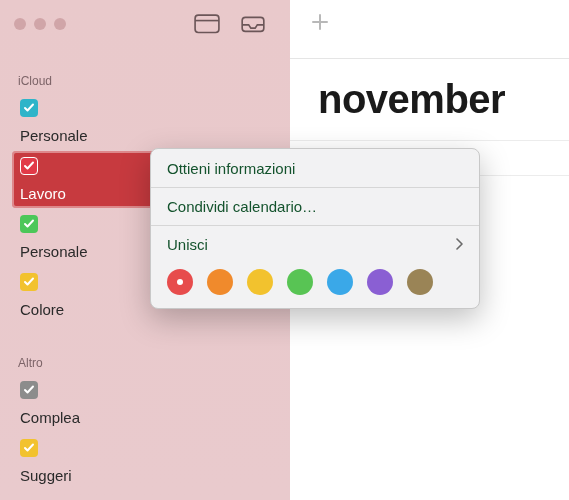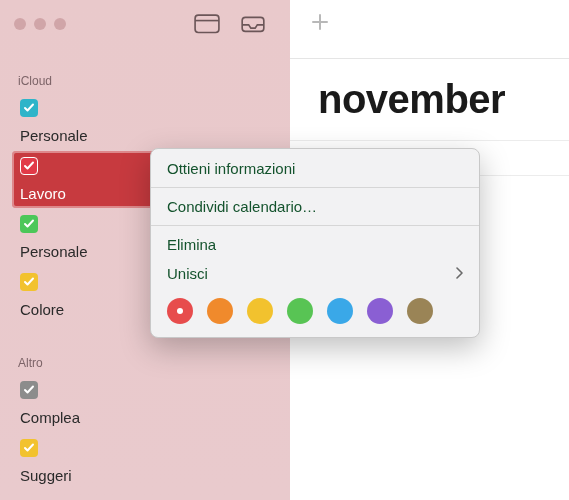--- a/index.html
+++ b/index.html
@@ -280,23 +280,20 @@
   <div class="context-menu">
     <div class="menu-item">
       <span>Ottieni informazioni</span>
     </div>
     <div class="menu-sep"></div>
     <div class="menu-item">
       <span>Condividi calendario…</span>
     </div>
     <div class="menu-sep"></div>
     <div class="menu-item">
-      <span>Elimina</span>
-    </div>
-    <div class="menu-item">
       <span>Unisci</span>
       <span class="chev">
         <svg width="8" height="12" viewBox="0 0 8 12">
             <path d="M2 1 l5 5 -5 5" fill="none" stroke="#6a6a6a" stroke-width="1.6" stroke-linecap="round" stroke-linejoin="round"></path>
           </svg>
       </span>
     </div>
     <div class="color-row">
       <div class="color-dot selected" style="background:#e74c4c"></div>
       <div class="color-dot" style="background:#f08a2c"></div>

